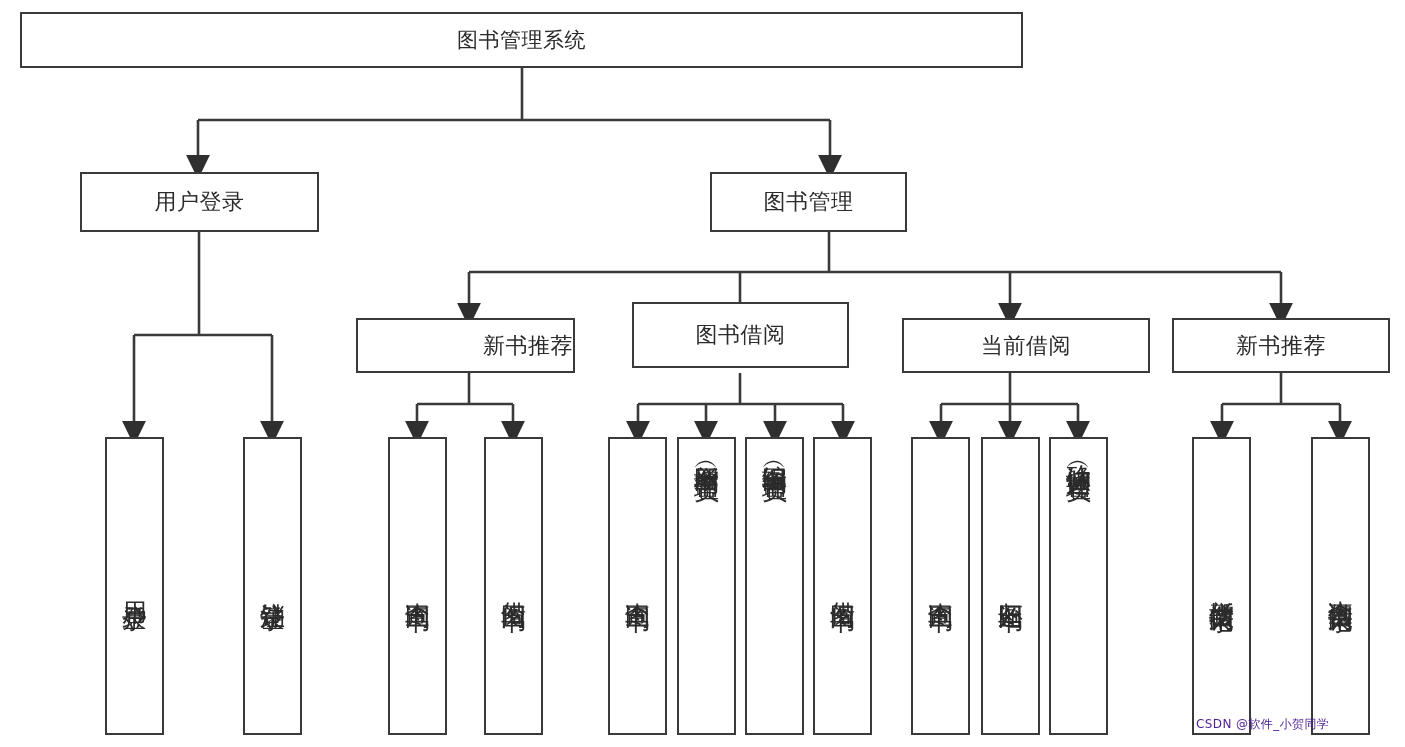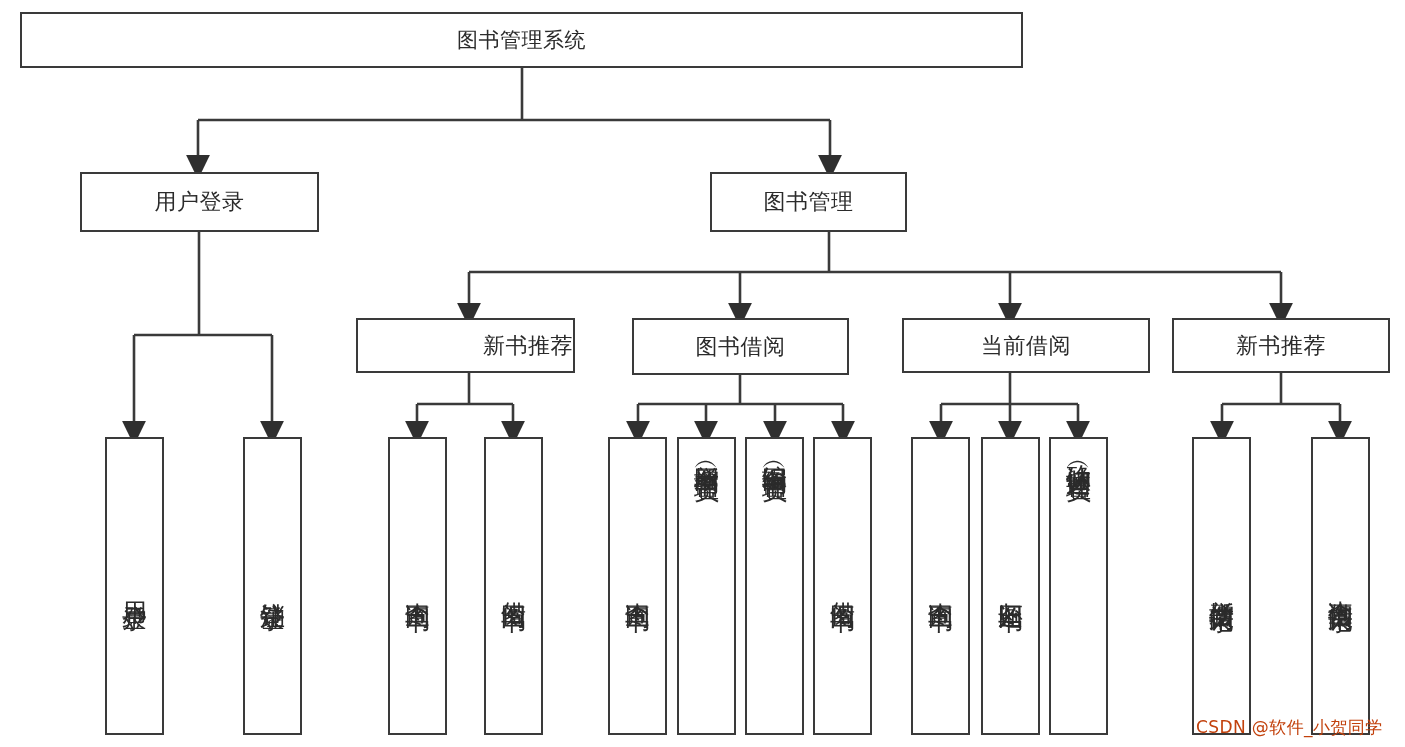--- a/index.html
+++ b/index.html
@@ -63,22 +63,22 @@
     line-height: 1.0;
     letter-spacing: 2px;
     white-space: nowrap;
   }
   .node.v.short {
     align-items: center;
     padding-top: 0;
   }
   .watermark {
     position: absolute;
-    font-size: 17px;
-    color: #c2410c;
+    font-size: 12px;
+    color: #4c1d95;
     white-space: nowrap;
     letter-spacing: 0.4px;
   }
 </style>
 </head>
 <body>
 
 <div id="canvas">
 
   <svg id="edges" viewBox="0 0 1405 747">
@@ -138,21 +138,21 @@
   <div class="node h" style="left:80px; top:172px; width:239px; height:60px;">
     <span class="lbl">用户登录</span>
   </div>
   <div class="node h" style="left:710px; top:172px; width:197px; height:60px;">
     <span class="lbl">图书管理</span>
   </div>
 
   <div class="node h" style="left:356px; top:318px; width:219px; height:55px;justify-content:flex-end;">
     <span class="lbl">新书推荐</span>
   </div>
-  <div class="node h" style="left:632px; top:318px; width:217px; height:57px;">
+  <div class="node h" style="left:632px; top:302px; width:217px; height:66px;">
     <span class="lbl">图书借阅</span>
   </div>
   <div class="node h" style="left:902px; top:318px; width:248px; height:55px;">
     <span class="lbl">当前借阅</span>
   </div>
   <div class="node h" style="left:1172px; top:318px; width:218px; height:55px;">
     <span class="lbl">新书推荐</span>
   </div>
 
   <div class="node v short" style="left:105px; top:437px; width:59px; height:298px;">

